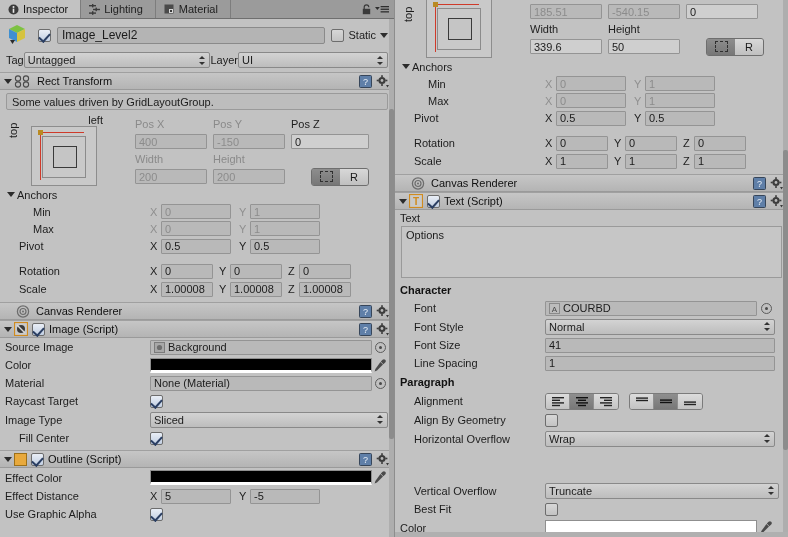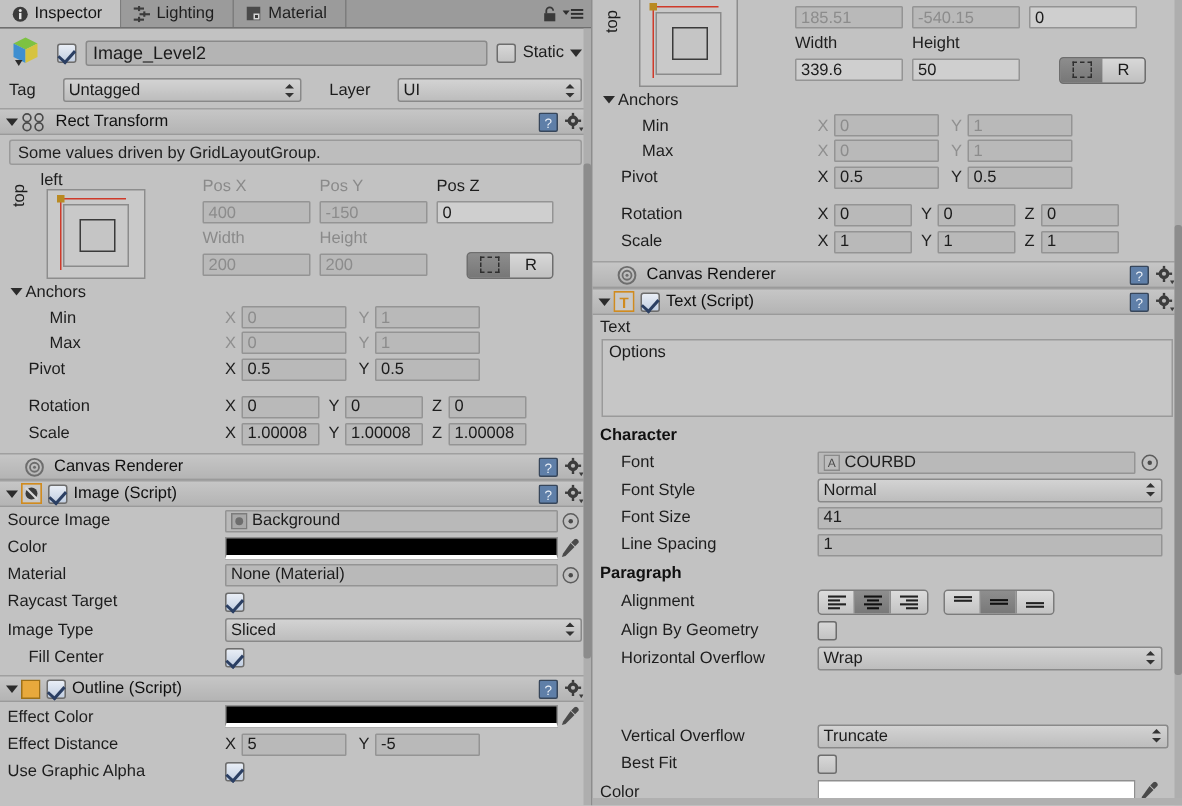--- a/index.html
+++ b/index.html
@@ -65,21 +65,21 @@
     background: #b4b4b4; border: 1px solid #8a8a8a; border-radius: 2px;
     display: flex; align-items: center; padding: 0 4px;
     font-size: 12px; color: #1b1b1b;
   }
   .static-wrap { display: flex; align-items: center; gap: 4px; flex: none; }
   .static-lbl { font-size: 11px; }
   .caret-dn {
     width: 0; height: 0; border-left: 4px solid transparent;
     border-right: 4px solid transparent; border-top: 5px solid #2d2d2d;
   }
-  .hdr-row2 { display: flex; align-items: center; gap: 18px; height: 18px; margin-top: 4px; }
+  .hdr-row2 { display: flex; align-items: center; gap: 0; height: 18px; margin-top: 4px; }
   .mini-lbl { font-size: 11px; flex: none; }
   .dd {
     height: 16px; border: 1px solid #898989; border-radius: 2px;
     background: linear-gradient(#d3d3d3,#bdbdbd);
     display: flex; align-items: center; padding: 0 3px;
     font-size: 11px; position: relative; color: #1c1c1c;
   }
   .dd .updown { margin-left: auto; width: 7px; height: 11px; position: relative; }
   .dd .updown::before, .dd .updown::after {
     content: ""; position: absolute; left: 0; width: 0; height: 0;
@@ -126,21 +126,21 @@
 
   .helpbox {
     margin: 3px 1px 4px 1px; height: 17px;
     border: 1px solid #9a9a9a; border-radius: 2px;
     background: #bdbdbd; display: flex; align-items: center;
     padding: 0 5px; font-size: 11px; color: #202020;
   }
 
   
   .anchorwrap { position: relative; width: 130px; flex: none; }
-  .anchor-top-lbl { text-align: left; font-size: 11px; width: 76px; margin-left: 22px; }
+  .anchor-top-lbl { text-align: right; font-size: 11px; width: 76px; margin-left: 22px; }
   .anchor-box {
     width: 66px; height: 60px; margin-left: 26px;
     background: #c9c9c9; border: 1px solid #8d8d8d; position: relative;
   }
   .anchor-inner {
     position: absolute; left: 10px; top: 9px; width: 44px; height: 42px;
     border: 1px solid #8b8b8b; background: #c9c9c9;
   }
   .anchor-core {
     position: absolute; left: 21px; top: 19px; width: 24px; height: 22px;

